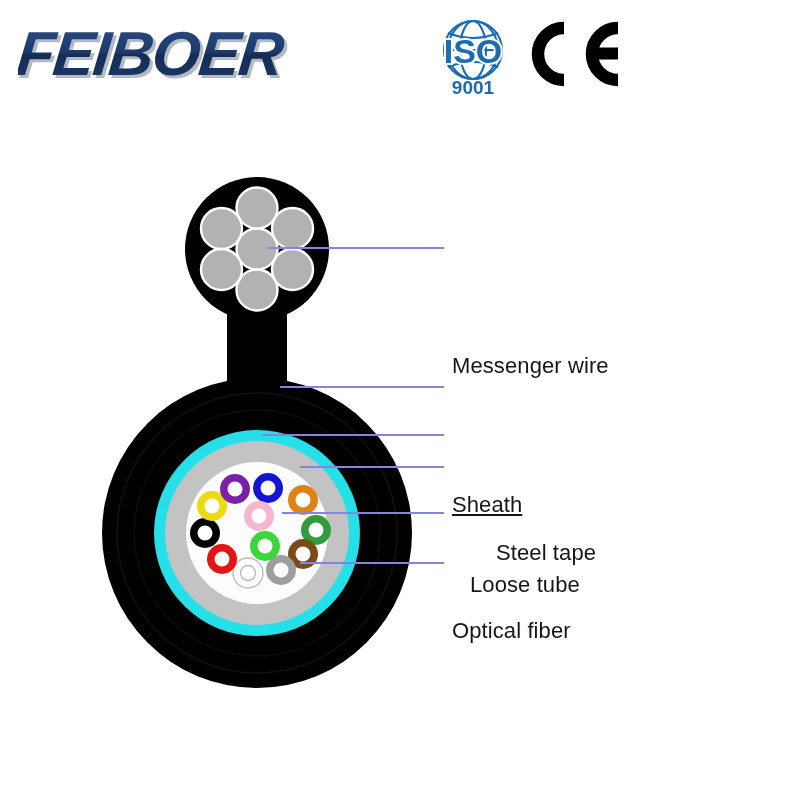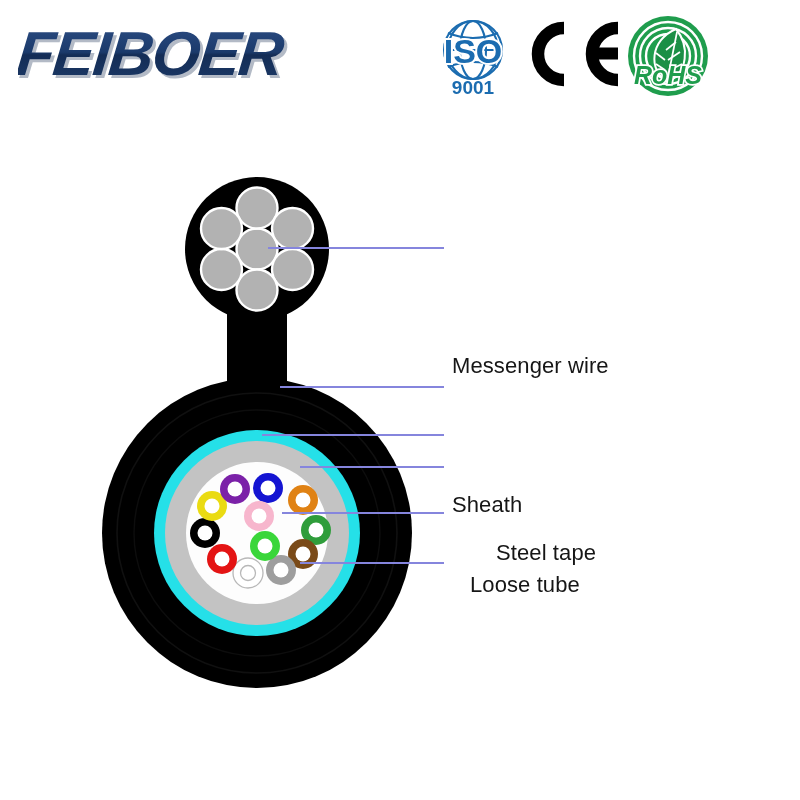--- a/index.html
+++ b/index.html
@@ -113,40 +113,20 @@
   </div>
 
   <div id="cert-ce">
     <svg width="104" height="76" viewBox="0 0 104 76">
       <path d="M44 12 A26 26 0 1 0 44 64" fill="none" stroke="#000000" stroke-width="12.5"></path>
       <path d="M98 12 A26 26 0 1 0 98 64" fill="none" stroke="#000000" stroke-width="12.5"></path>
       <rect x="72" y="31.5" width="26" height="12" fill="#000000"></rect>
     </svg>
   </div>
 
-  <div id="cert-rohs">
-    <svg width="96" height="92" viewBox="0 0 96 92">
-      <circle cx="48" cy="44" r="40" fill="#1f9d4d"></circle>
-      <g fill="none" stroke="#ffffff" stroke-width="2.4">
-        <circle cx="48" cy="44" r="34"></circle>
-        <circle cx="48" cy="44" r="28"></circle>
-        <circle cx="48" cy="44" r="22"></circle>
-      </g>
-      <path d="M47 70 C28 58 30 28 56 17 C70 34 68 62 47 70 Z" fill="#1b8f46" stroke="#ffffff" stroke-width="2"></path>
-      <g stroke="#ffffff" stroke-width="1.7" fill="none">
-        <line x1="47" y1="70" x2="57" y2="20"></line>
-        <line x1="50" y1="58" x2="62" y2="52"></line>
-        <line x1="48" y1="48" x2="60" y2="40"></line>
-        <line x1="46" y1="38" x2="56" y2="30"></line>
-        <line x1="45" y1="58" x2="36" y2="52"></line>
-        <line x1="45" y1="48" x2="36" y2="41"></line>
-      </g>
-      <text x="48" y="72" text-anchor="middle" font-family="'Liberation Sans', sans-serif" font-size="25" font-weight="bold" font-style="italic" fill="#1f9d4d" stroke="#ffffff" stroke-width="3.4" paint-order="stroke">RoHS</text>
-    </svg>
-  </div>
 
 </div>
 
 <div id="diagram-area">
 
   <svg id="cable-svg" width="800" height="688" viewBox="0 112 800 688">
 
     <rect id="web-shape" x="227" y="285" width="60" height="140" fill="#000000"></rect>
 
     <circle id="messenger-sheath" cx="257" cy="249" r="72" fill="#000000"></circle>
@@ -229,21 +209,22 @@
         <line x1="262" y1="435" x2="444" y2="435" stroke="#8585dd" stroke-width="2"></line>
         <line x1="300" y1="467" x2="444" y2="467" stroke="#8585dd" stroke-width="2"></line>
         <line x1="282" y1="513" x2="444" y2="513" stroke="#8585dd" stroke-width="2"></line>
         <line x1="300" y1="563" x2="444" y2="563" stroke="#8585dd" stroke-width="2"></line>
       </g>
 
   </svg>
 
   <div class="callout-label" style="left:452px; top:243px;">Messenger wire</div>
 
-  <div class="callout-label" style="left:452px; top:382px;">Sheath</div>
+  <div class="callout-label" style="left:452px; top:382px;text-decoration:underline;">Sheath</div>
 
   <div class="callout-label" style="left:452px; top:430px;margin-left:44px;">Steel tape</div>
 
   <div class="callout-label" style="left:452px; top:462px;margin-left:18px;">Loose tube</div>
 
+  <div class="callout-label" style="left:452px; top:508px;">Optical fiber</div>
 
 
 </div>
 
 </body></html>

